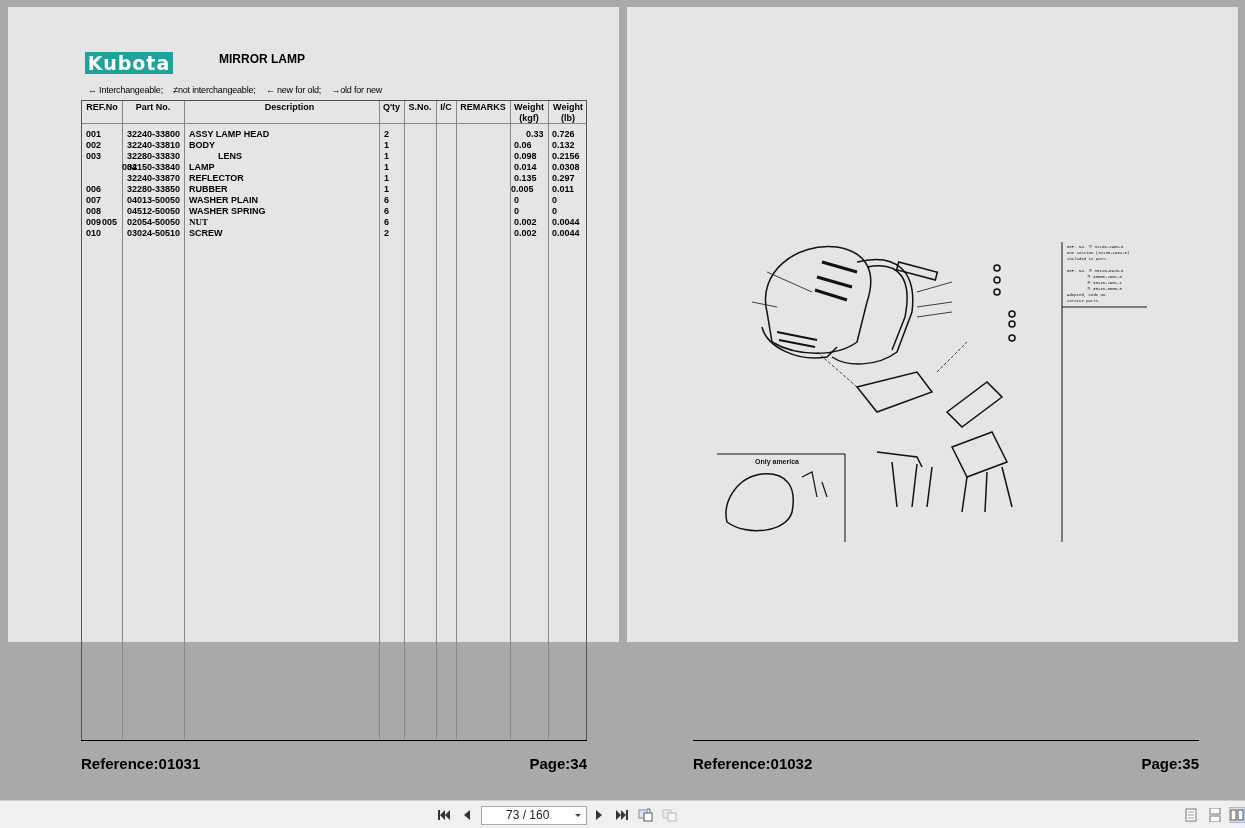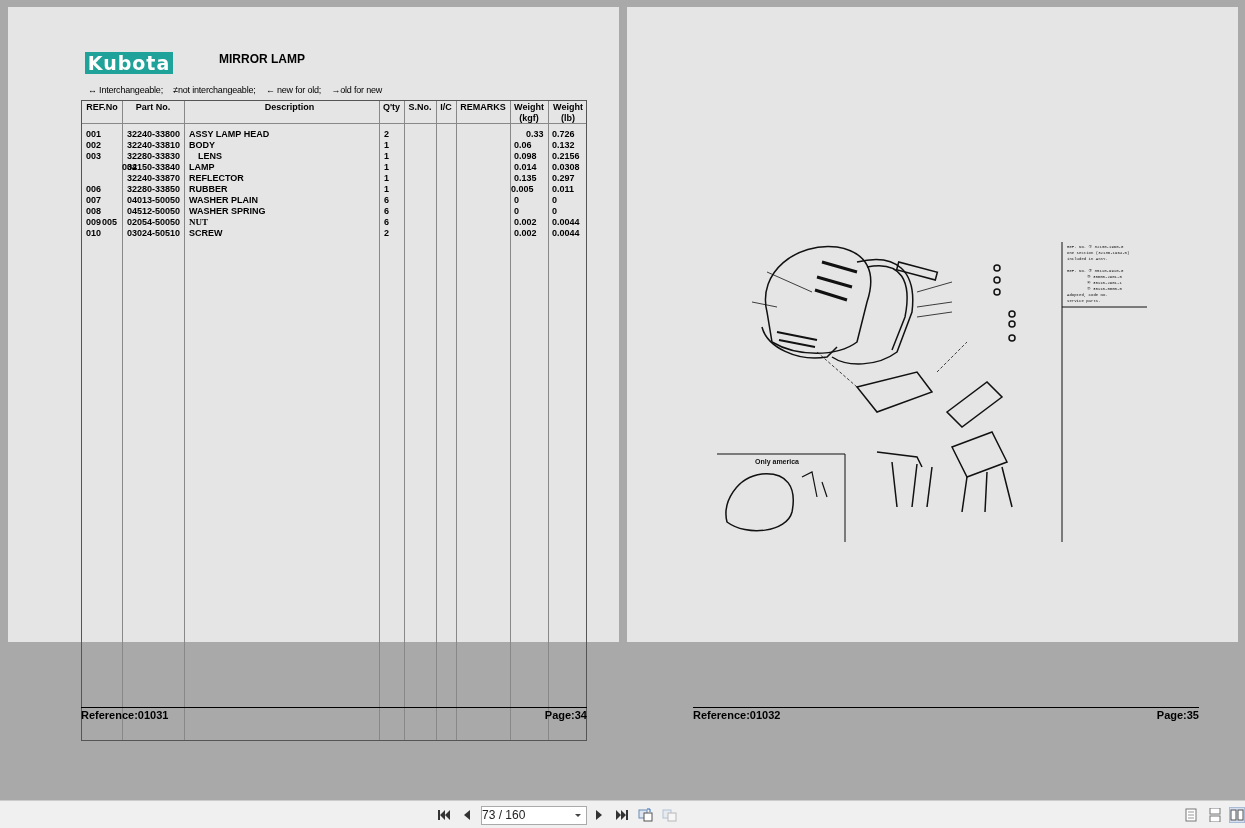--- a/index.html
+++ b/index.html
@@ -17,31 +17,31 @@
   .legend { position: absolute; left: 80px; top: 78px; font-size: 9px; color: #000; letter-spacing: -0.2px; }
   .legend span { margin-right: 8px; }
 
   .parts-table { position: absolute; left: 73px; top: 93px; width: 506px; height: 641px; border: 1px solid #555; }
   .col-line { position: absolute; top: 0; bottom: 0; width: 1px; background: #888; }
   .head-line { position: absolute; left: 0; right: 0; top: 22px; height: 1px; background: #888; }
   .hdr { position: absolute; top: 1px; font-size: 9px; font-weight: bold; text-align: center; line-height: 11px; color: #000; }
   .row { position: absolute; left: 0; right: 0; height: 11px; font-size: 9px; font-weight: bold; color: #000; line-height: 11px; }
   .cell { position: absolute; top: 0; white-space: nowrap; }
 
-  .footer { position: absolute; top: 700px; left: 73px; width: 506px; border-top: 1px solid #000; font-size: 11px; font-weight: bold; padding-top: 1px; display: flex; justify-content: space-between; }
+  .footer { position: absolute; top: 733px; left: 73px; width: 506px; border-top: 1px solid #000; font-size: 15px; font-weight: bold; padding-top: 14px; display: flex; justify-content: space-between; }
   .footer-r { left: 66px; width: 506px; }
 
   
   .seat-title { position: absolute; left: 66px; top: 45px; width: 506px; text-align: center; font-size: 10px; font-weight: bold; border-bottom: 1px solid #555; padding-bottom: 1px; }
   .diagram { position: absolute; left: 90px; top: 225px; width: 440px; height: 310px; }
 
   
   .toolbar { position: absolute; left: 0; top: 800px; width: 1245px; height: 28px; background: #f0f0f0; border-top: 1px solid #ccc; }
   .tb-btn { position: absolute; top: 6px; width: 16px; height: 16px; display: flex; align-items: center; justify-content: center; cursor: pointer; }
-  .page-select { position: absolute; left: 481px; top: 5px; width: 106px; height: 19px; background: #fff; border: 1px solid #aaa; font-size: 12px; color: #222; line-height: 17px; padding-left: 0; }
+  .page-select { position: absolute; left: 481px; top: 5px; width: 106px; height: 19px; background: #fff; border: 1px solid #aaa; font-size: 12px; color: #222; line-height: 17px; padding-left: 24px; }
   .page-select .caret { position: absolute; right: 5px; top: 7px; width: 0; height: 0; border-left: 3px solid transparent; border-right: 3px solid transparent; border-top: 3px solid #444; }
   .view-active { background: #d5dff0; border: 1px solid #a8bcd8; }
 </style>
 </head>
 <body>
 
 <div class="viewer">
 
   <div class="page page-left">
     <div class="logo">Kubota</div>
@@ -87,21 +87,21 @@
             <span class="cell" style="left: 4px;">002</span>
             <span class="cell" style="left: 45px;">32240-33810</span>
             <span class="cell" style="left: 107px;">BODY</span>
             <span class="cell" style="left: 302px;">1</span>
             <span class="cell" style="left: 432px;">0.06</span>
             <span class="cell" style="left: 470px;">0.132</span>
           </div>
           <div class="row" style="top: 50px;">
             <span class="cell" style="left: 4px;">003</span>
             <span class="cell" style="left: 45px;">32280-33830</span>
-            <span class="cell" style="left: 116px;">LENS</span>
+            <span class="cell" style="left: 90px; padding-left: 46px;">LENS</span>
             <span class="cell" style="left: 302px;">1</span>
             <span class="cell" style="left: 432px;">0.098</span>
             <span class="cell" style="left: 470px;">0.2156</span>
           </div>
           <div class="row" style="top: 61px;">
             <span class="cell" style="left: 4px; margin-left: 36px;">004</span>
             <span class="cell" style="left: 45px;">32150-33840</span>
             <span class="cell" style="left: 107px;">LAMP</span>
             <span class="cell" style="left: 302px;">1</span>
             <span class="cell" style="left: 432px; text-align: right;">0.014</span>

